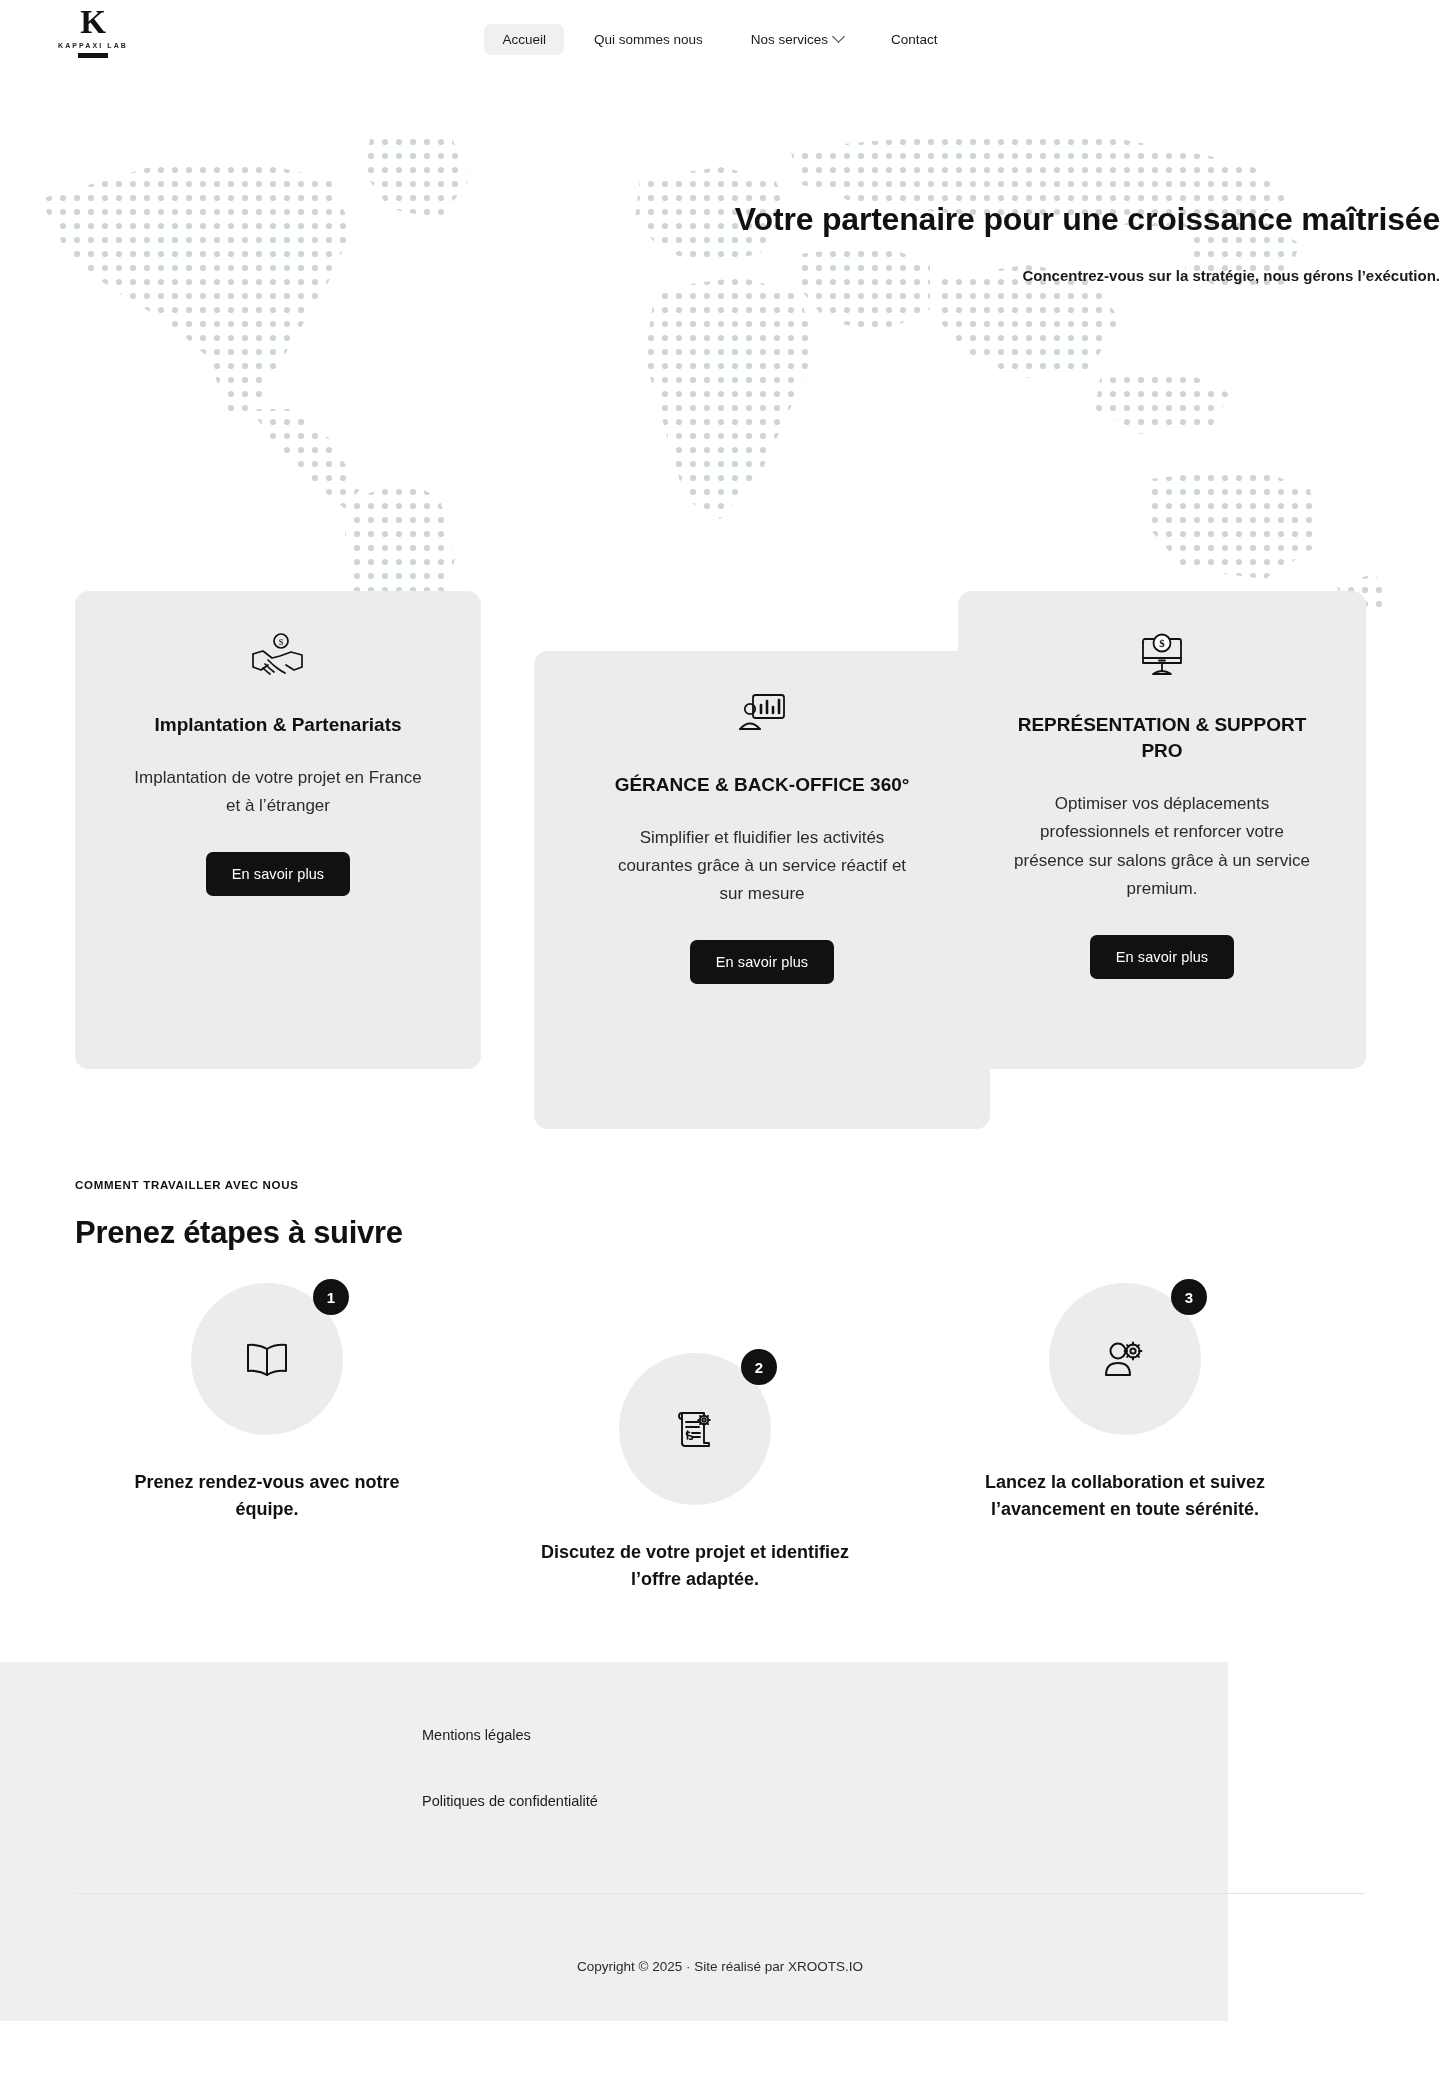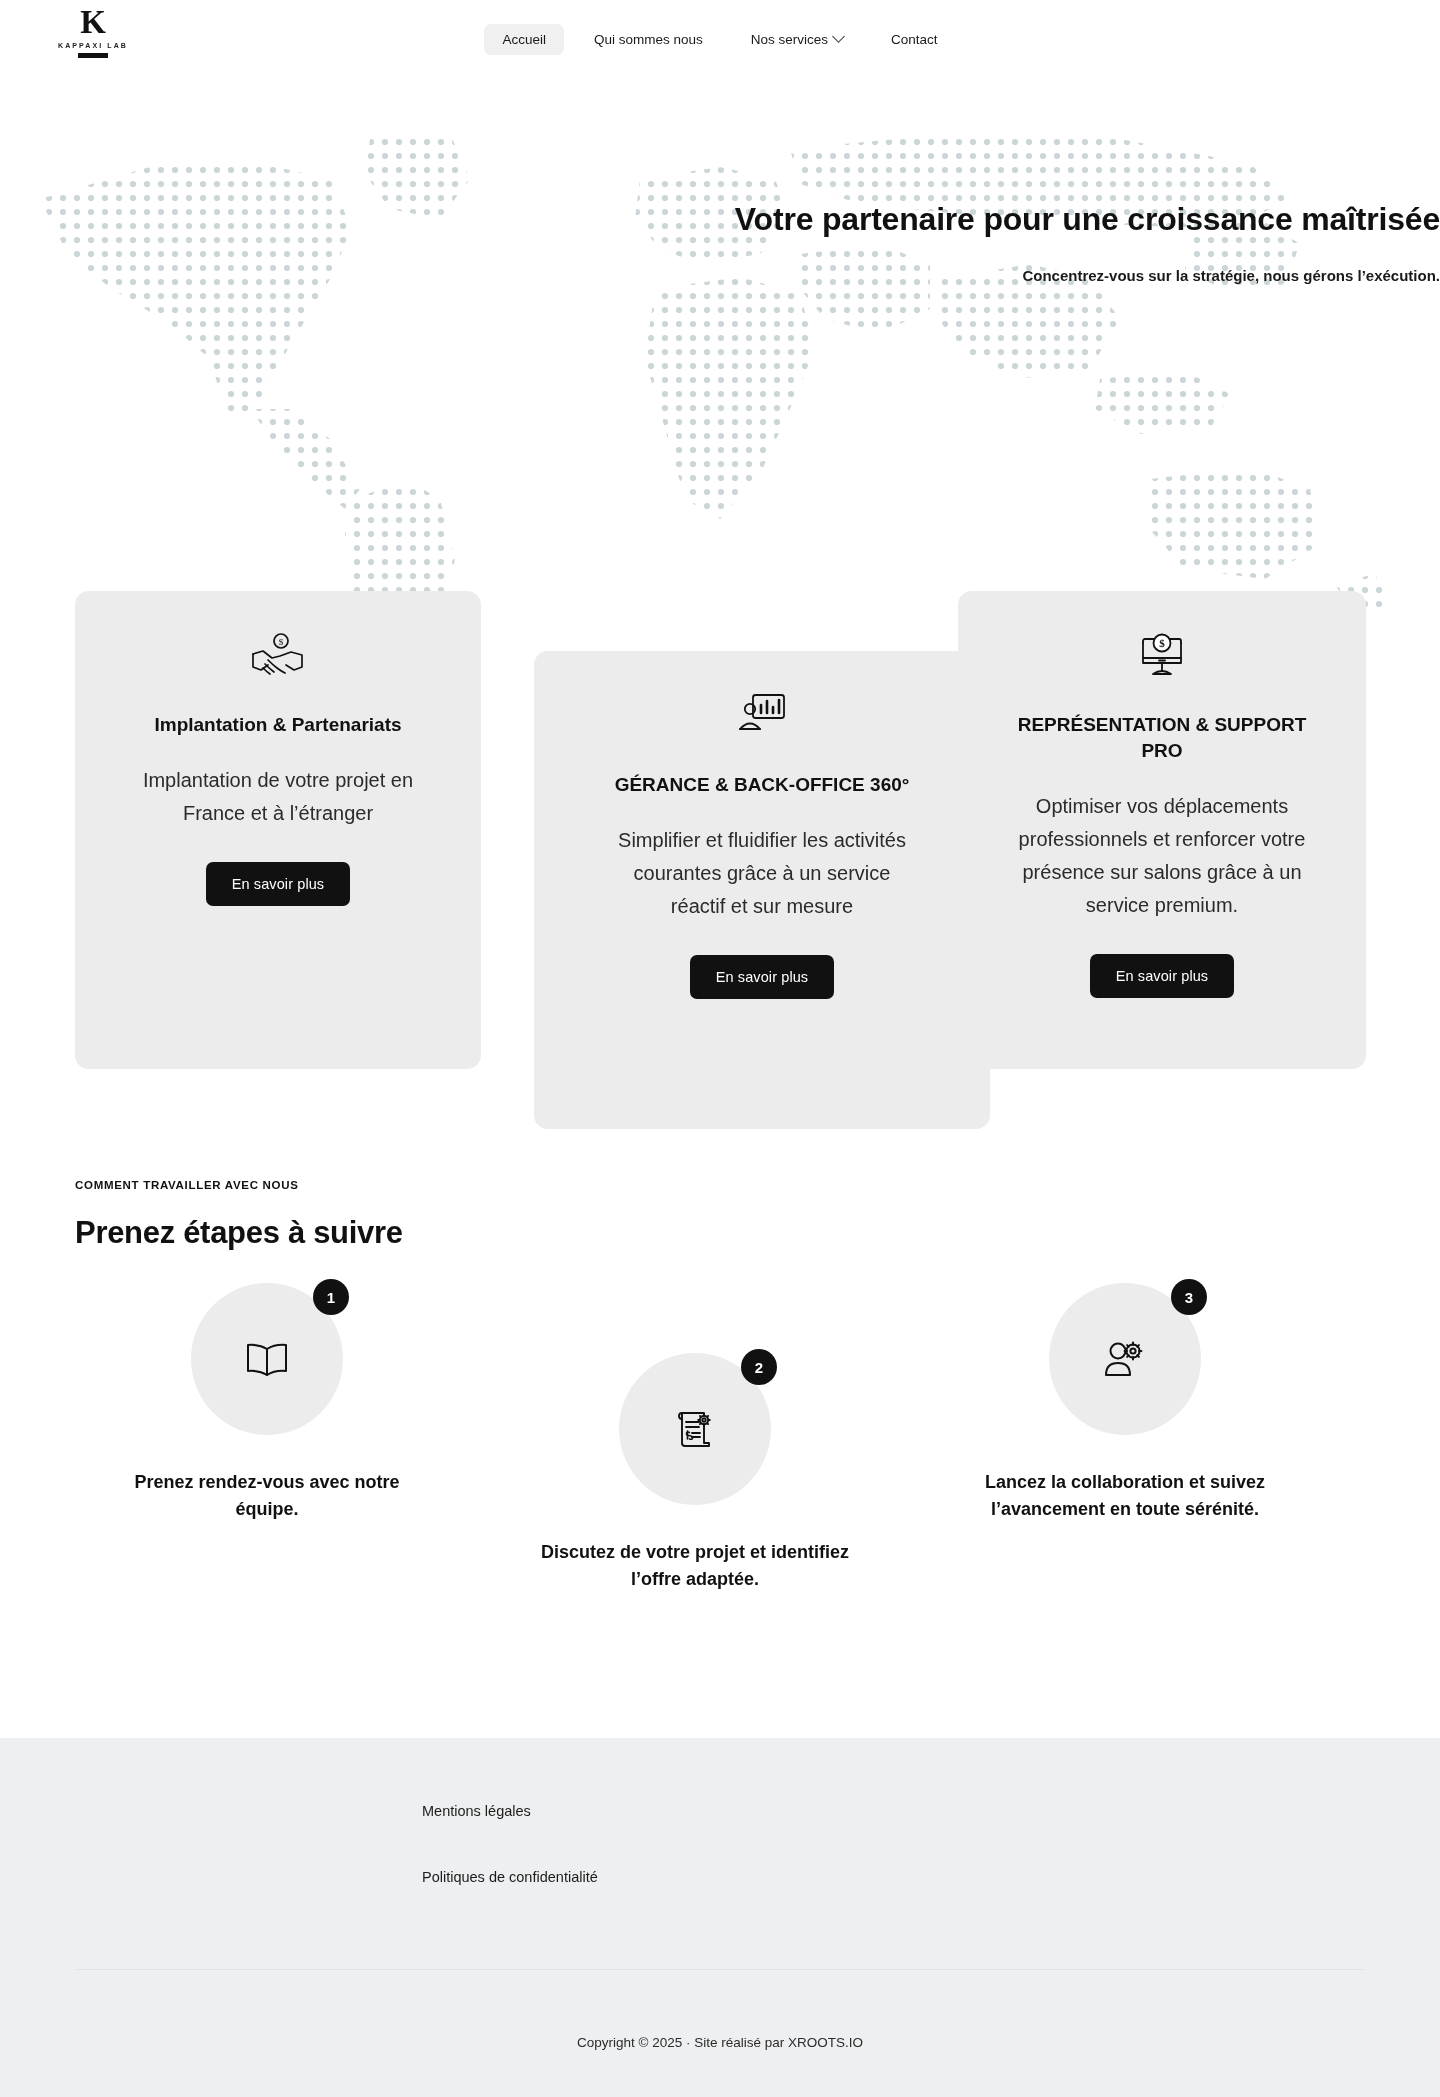--- a/index.html
+++ b/index.html
@@ -146,21 +146,21 @@
   .card-title {
     margin-top: 27px;
     font-size: 19px;
     font-weight: 700;
     color: #111111;
     line-height: 1.38;
     max-width: 300px;
   }
   .card-desc {
     margin-top: 26px;
-    font-size: 20px;
+    font-size: 17px;
     font-weight: 400;
     color: #2b2b2b;
     line-height: 1.65;
     max-width: 300px;
   }
   .btn-dark {
     margin-top: 32px;
     background: #111111;
     color: #ffffff;
     border: none;
@@ -238,22 +238,22 @@
     font-weight: 700;
     color: #111111;
     line-height: 1.48;
     padding: 0 14px;
   }
 
   
   .footer {
     position: absolute;
     left: 0;
-    top: 1738px;
-    width: 1440px;
+    top: 1662px;
+    width: 1228px;
     height: 359px;
     background: #eeeff0;
   }
   .footer-links {
     padding: 65px 0 0 422px;
   }
   .footer-link {
     display: block;
     font-size: 14.5px;
     color: #1c1c1c;

